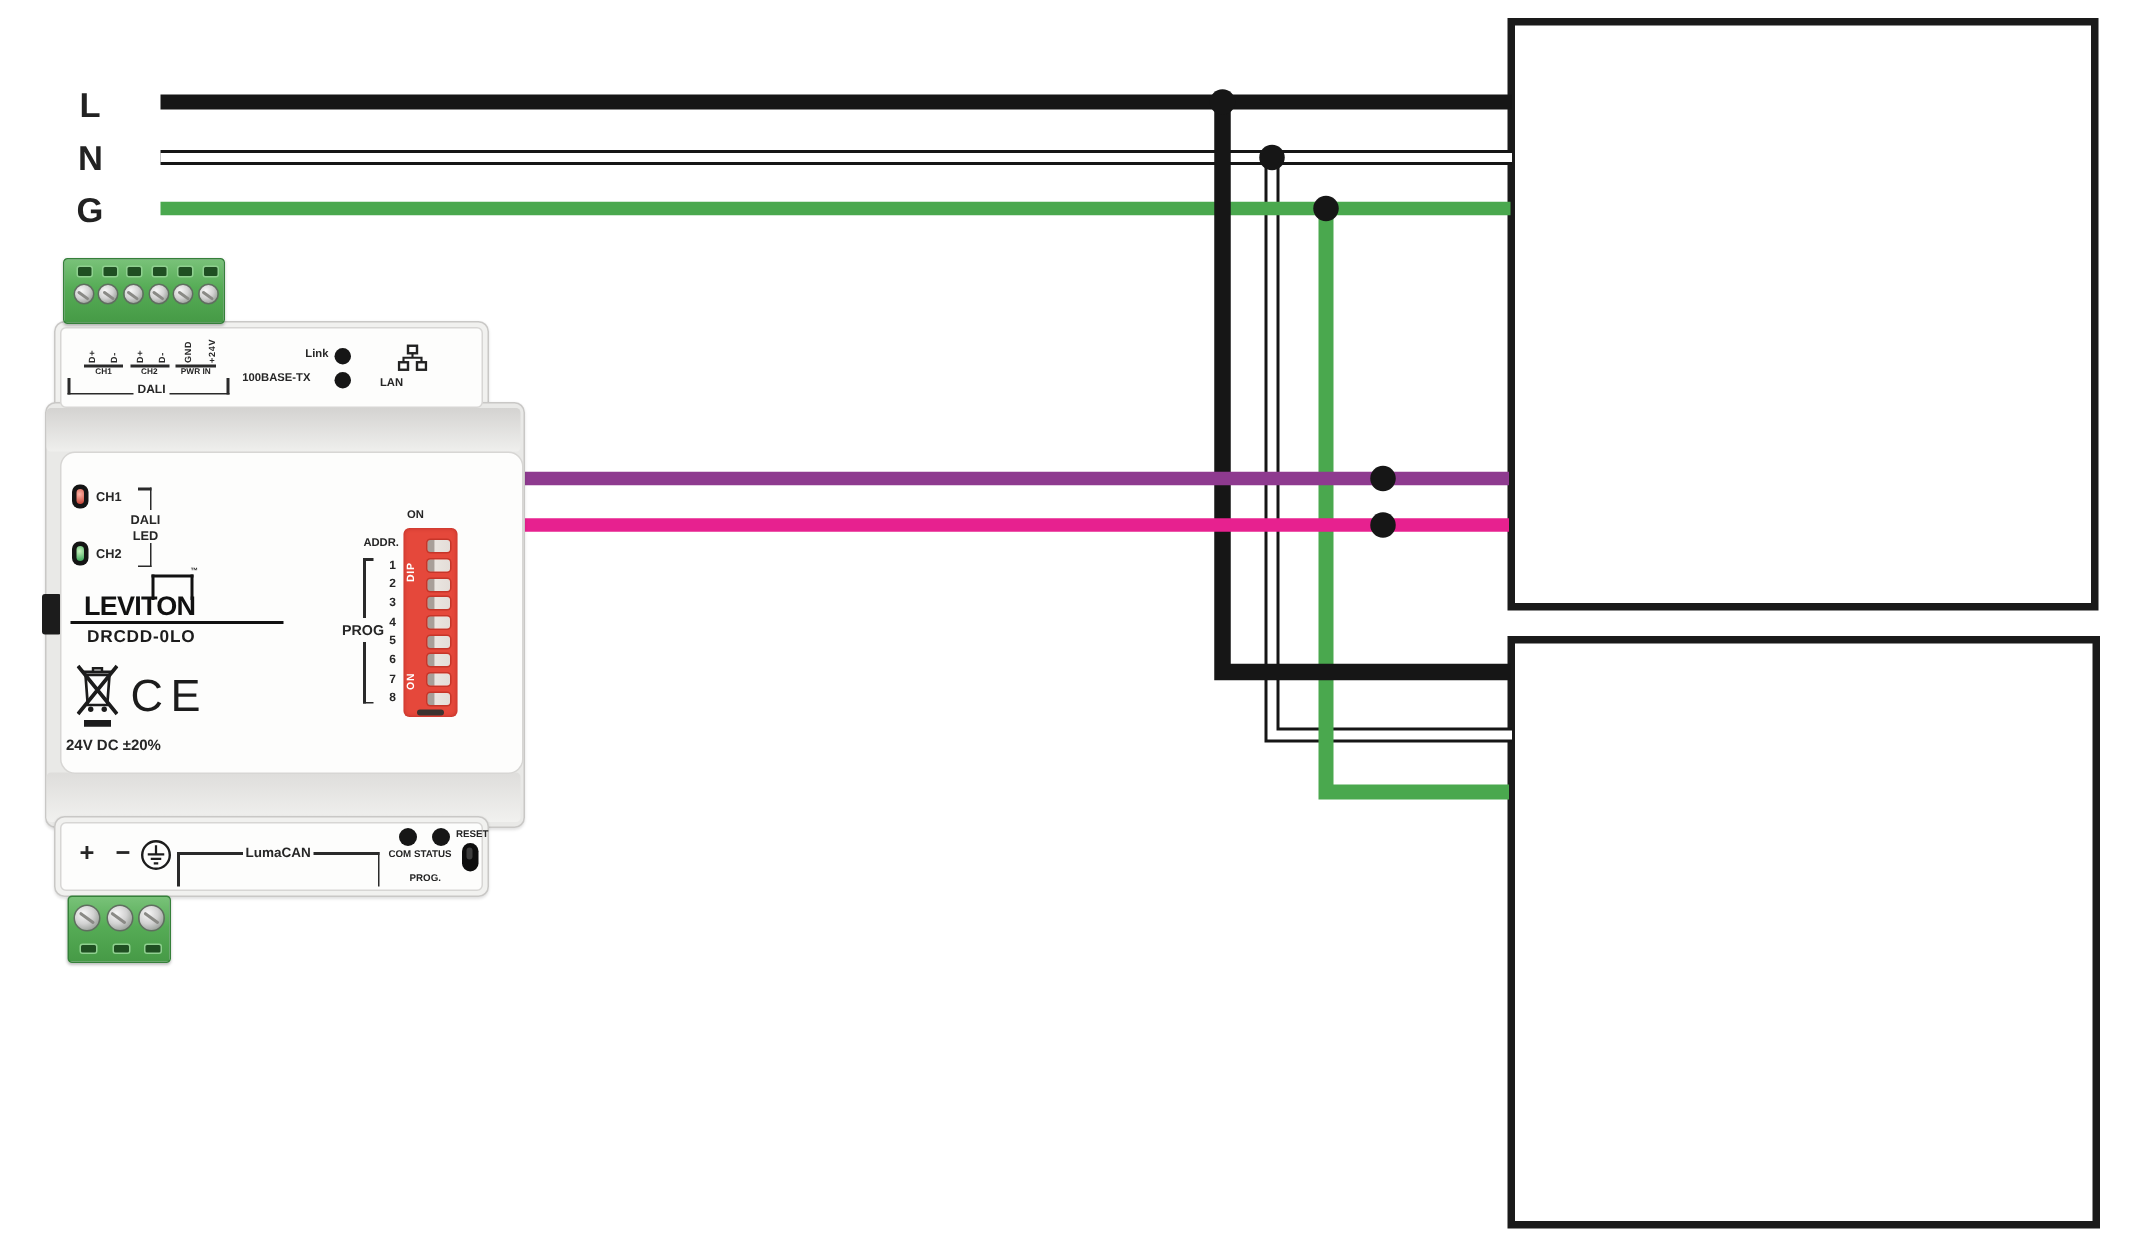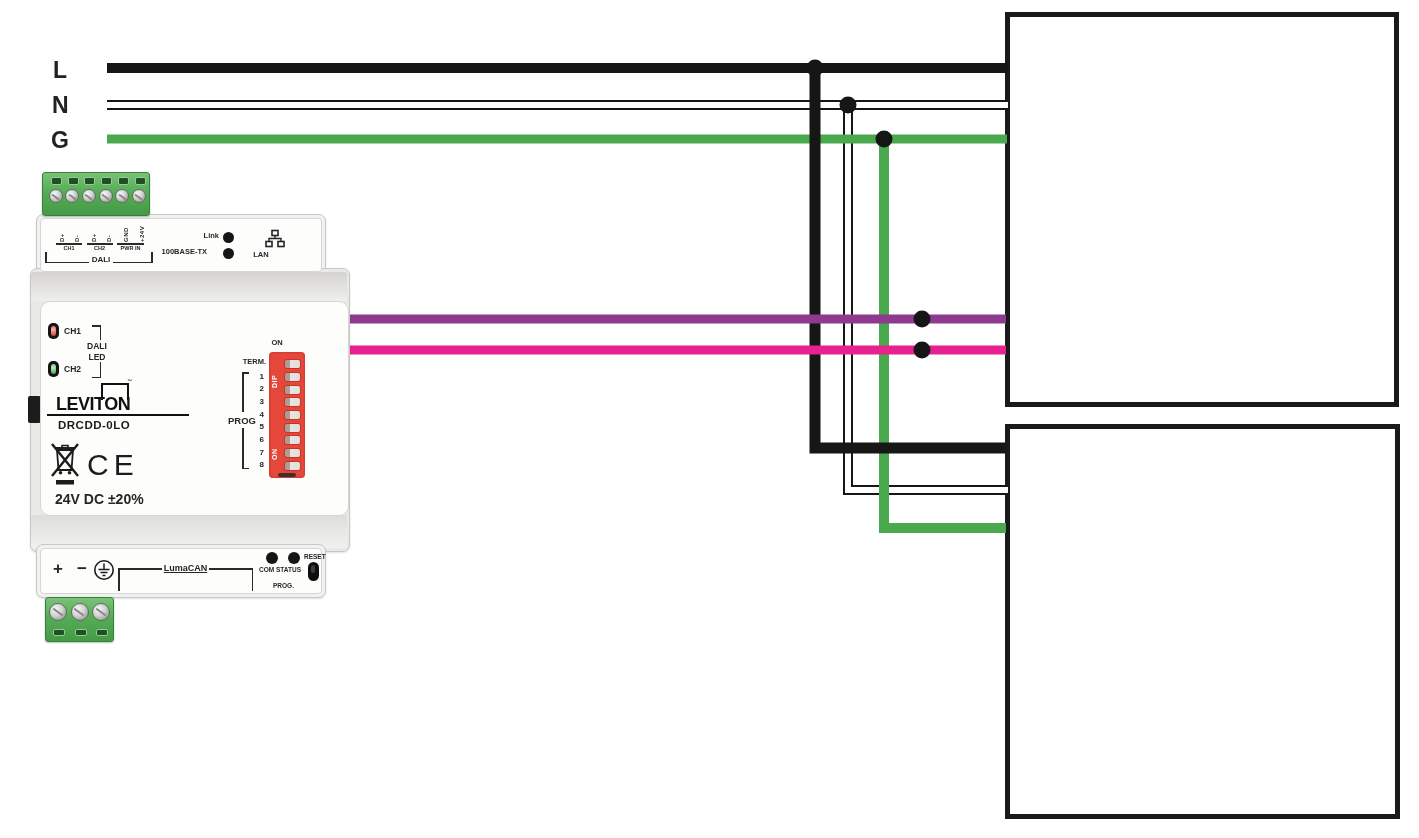--- a/index.html
+++ b/index.html
@@ -167,24 +167,24 @@
           <path d="M4 8 H24" stroke="#1c1c1c" stroke-width="2" fill="none"></path>
           <path d="M11 8 V5.5 H17 V8" stroke="#1c1c1c" stroke-width="1.6" fill="none"></path>
           <path d="M6 10 L22 10 L20.5 30 L7.5 30 Z" stroke="#1c1c1c" stroke-width="1.8" fill="none"></path>
           <circle cx="9.5" cy="32.8" r="1.8" fill="#1c1c1c"></circle>
           <circle cx="18.5" cy="32.8" r="1.8" fill="#1c1c1c"></circle>
           <path d="M1 4 L27 36 M27 4 L1 36" stroke="#1c1c1c" stroke-width="2.4" fill="none"></path>
           <rect x="5" y="40" width="18" height="4.5" fill="#1c1c1c"></rect>
         </svg>
       </span>
       <div class="t" style="left:46px;top:146px;font-size:30px;font-weight:500;letter-spacing:5px;color:#1c1c1c;">CE</div>
-      <div class="t" style="left:14px;top:190px;font-size:14px;">24V DC ±20%</div>
+      <div class="t" style="left:3px;top:190px;font-size:10px;">24V DC ±20%</div>
 
       <div class="t tc" style="left:224px;top:37px;width:24px;font-size:7.5px;">ON</div>
-      <div class="t tr" style="left:185px;top:56px;width:40px;font-size:7.5px;">TERM.</div>
+      <div class="t tr" style="left:185px;top:56px;width:40px;font-size:7.5px;">ADDR.</div>
 
       <div class="dip-block" style="left:228px;top:50px;width:36px;height:126px;">
         <span class="vtext" style="left:2px;top:4px;height:32px;">DIP</span>
         <span class="vtext" style="left:2px;top:82px;height:26px;">ON</span>
         <div class="paddle" style="left:16px;top:8px;"></div>
         <div class="paddle" style="left:16px;top:21px;"></div>
         <div class="paddle" style="left:16px;top:33.7px;"></div>
         <div class="paddle" style="left:16px;top:46.3px;"></div>
         <div class="paddle" style="left:16px;top:59px;"></div>
         <div class="paddle" style="left:16px;top:71.6px;"></div>
@@ -217,21 +217,21 @@
         <svg width="22" height="22" viewBox="0 0 22 22">
           <circle cx="11" cy="11" r="9.2" fill="none" stroke="#1c1c1c" stroke-width="1.6"></circle>
           <path d="M11 4.5 V10.5 M5.5 10.5 H16.5 M7.5 13.5 H14.5 M9.5 16.5 H12.5" stroke="#1c1c1c" stroke-width="1.5" fill="none"></path>
         </svg>
       </span>
 
       <div class="vline" style="left:77px;top:19px;height:23px;"></div>
       <div class="hline" style="left:77px;top:19px;width:44px;"></div>
       <div class="hline" style="left:168px;top:19px;width:44px;"></div>
       <div class="vline" style="left:210.5px;top:19px;height:23px;"></div>
-      <div class="t tc" style="left:121px;top:15px;width:47px;font-size:9px;text-decoration:underline;">LumaCAN</div>
+      <div class="t tc" style="left:121px;top:15px;width:47px;font-size:9px;">LumaCAN</div>
 
       <div class="led-dot" style="left:225px;top:3px;width:12px;height:12px;"></div>
       <div class="led-dot" style="left:247px;top:3px;width:12px;height:12px;"></div>
       <div class="t tc" style="left:215px;top:16.5px;width:48px;font-size:6.5px;">COM STATUS</div>
       <div class="t" style="left:263px;top:4px;font-size:6.5px;">RESET</div>
       <div class="pill" style="left:267px;top:13px;width:11px;height:19px;"></div>
       <div class="t" style="left:232px;top:33px;font-size:6.5px;">PROG.</div>
     </div>
   </div>
 </div>

